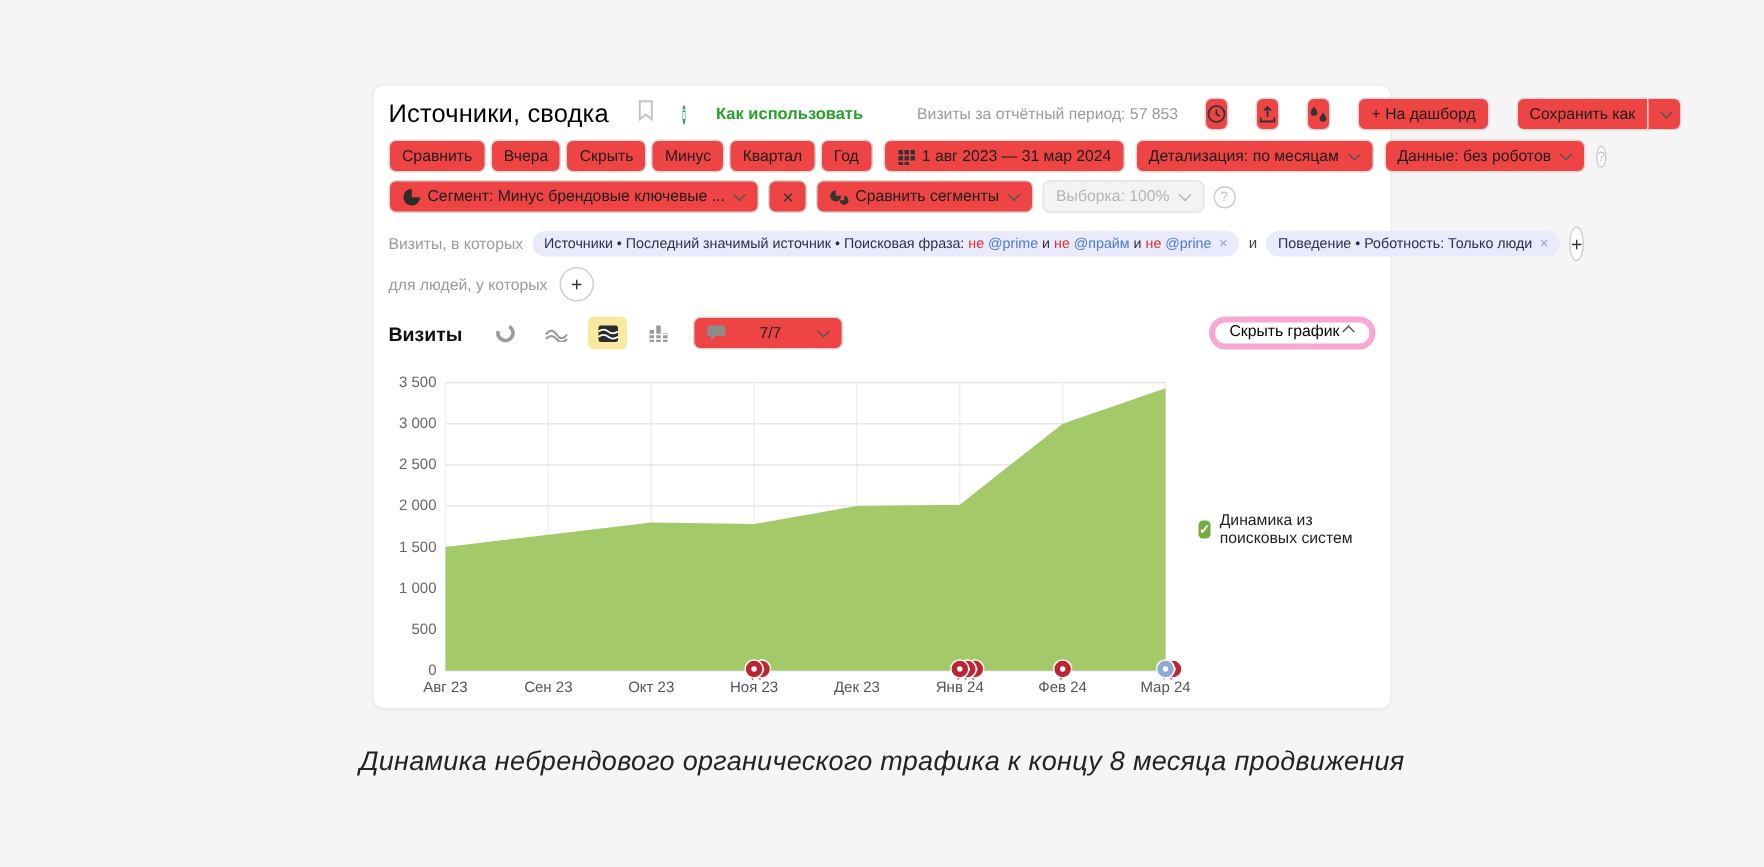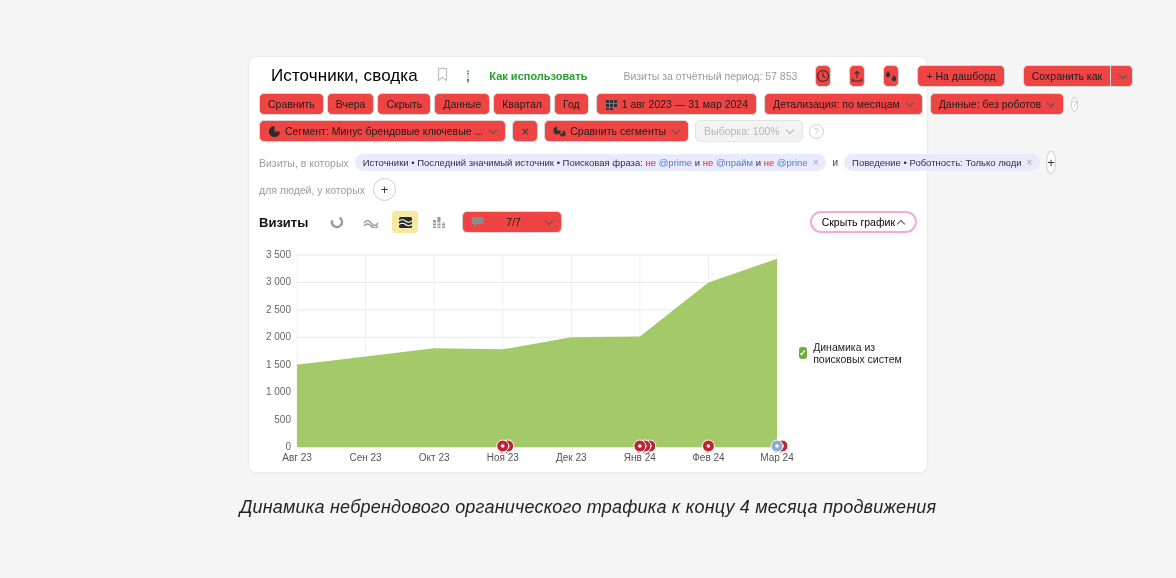--- a/index.html
+++ b/index.html
@@ -9,21 +9,21 @@
     -webkit-font-smoothing:antialiased;
   }
   .card{
     position:absolute;left:248px;top:56px;width:680px;height:417px;
     background:#fff;border:1px solid #ececec;border-radius:8px;
     box-sizing:border-box;padding:6px 10px;box-shadow:0 1px 2px rgba(0,0,0,.04);
   }
   .row{display:flex;align-items:center;white-space:nowrap;}
   .spacer{flex:1;}
   
-  .hdr{margin-top:2px;gap:18px;margin-left:12px;}
+  .hdr{margin-top:2px;gap:18px;}
   .title{font-size:17px;color:#000;letter-spacing:.1px;}
   .howto{color:#27a12e;font-size:11px;font-weight:bold;margin-left:2px;cursor:pointer;}
   .infodot{width:13px;height:13px;border-radius:50%;background:#31a24c;color:#fff;
     font-size:9px;font-weight:bold;display:inline-flex;align-items:center;justify-content:center;}
   .graylabel{font-size:10.5px;color:#9b9b9b;}
   .btn{display:inline-flex;align-items:center;gap:4px;height:22px;padding:0 8px;
     border:1px solid #d8d8d8;border-radius:5px;background:#ef4444;font-size:10.5px;
     color:#1c1c1c;cursor:pointer;box-sizing:border-box;}
   .iconbtn{width:26px;justify-content:center;padding:0;}
   .btn.disabled{background:#f3f3f3;color:#b5b5b5;border-color:#e4e4e4;cursor:default;}
@@ -49,21 +49,21 @@
   .part-blue{color:#4d7cd6;}
   .andlbl{font-size:10px;color:#444;}
   .pluscirc{width:21px;height:21px;border:1px solid #cfcfcf;border-radius:50%;background:#fff;
     font-size:13px;color:#333;display:inline-flex;align-items:center;justify-content:center;cursor:pointer;}
   
   .ctrlrow{margin-top:10px;gap:8px;}
   .metric{font-size:13px;font-weight:bold;color:#111;margin-right:8px;}
   .citype{width:26px;height:22px;display:inline-flex;align-items:center;justify-content:center;
     border-radius:4px;cursor:pointer;}
   .citype.sel{background:#f8e9a1;}
-  .pill{display:inline-flex;align-items:center;border:2px solid #f9a8d4;border-radius:12px;
+  .pill{display:inline-flex;align-items:flex-start;border:4px solid #f9a8d4;border-radius:12px;
     padding:0 10px;height:22px;font-size:10.5px;background:#fff;cursor:pointer;box-sizing:border-box;}
   
   .chartwrap{position:relative;margin-top:8px;height:236px;}
   .legend{position:absolute;left:540px;top:100px;display:flex;align-items:center;gap:6px;cursor:pointer;}
   .legend .box{width:12px;height:12px;border-radius:3px;display:inline-flex;align-items:center;
     justify-content:center;color:#fff;font-size:9px;font-weight:bold;}
   .legend .lbl{font-size:10.5px;color:#222;}
   
   .caption{position:absolute;left:0;right:0;top:497px;text-align:center;
     font-size:18px;font-style:italic;color:#232323;letter-spacing:.2px;}
@@ -110,21 +110,21 @@
           <span class="chev"></span>
         </span>
     </span>
   </div>
 
   <div class="row tabsrow">
     <span class="tabgroup" id="period-tabs">
         <span class="btn">Сравнить</span>
         <span class="btn">Вчера</span>
         <span class="btn">Скрыть</span>
-        <span class="btn">Данные</span>
+        <span class="btn">Минус</span>
         <span class="btn">Квартал</span>
         <span class="btn">Год</span>
       </span>
     <span class="btn">
       <svg width="13" height="13" viewBox="0 0 13 13">
           <g fill="#333">
             <rect x="1" y="2" width="3" height="3"></rect>
             <rect x="5" y="2" width="3" height="3"></rect>
             <rect x="9" y="2" width="3" height="3"></rect>
             <rect x="1" y="6" width="3" height="3"></rect>
@@ -299,13 +299,13 @@
         <circle cx="518" cy="205" r="1.8" fill="#fff"></circle>
       </svg>
     <div class="legend">
       <span class="box" id="legend-box" style="background: rgb(111, 174, 58);">✓</span>
       <span class="lbl" id="legend-label">Динамика из поисковых систем</span>
     </div>
   </div>
 
 </div>
 
-<div class="caption">Динамика небрендового органического трафика к концу 4 месяца продвижения</div>
+<div class="caption">Динамика небрендового органического трафика к концу 8 месяца продвижения</div>
 
 </body></html>

